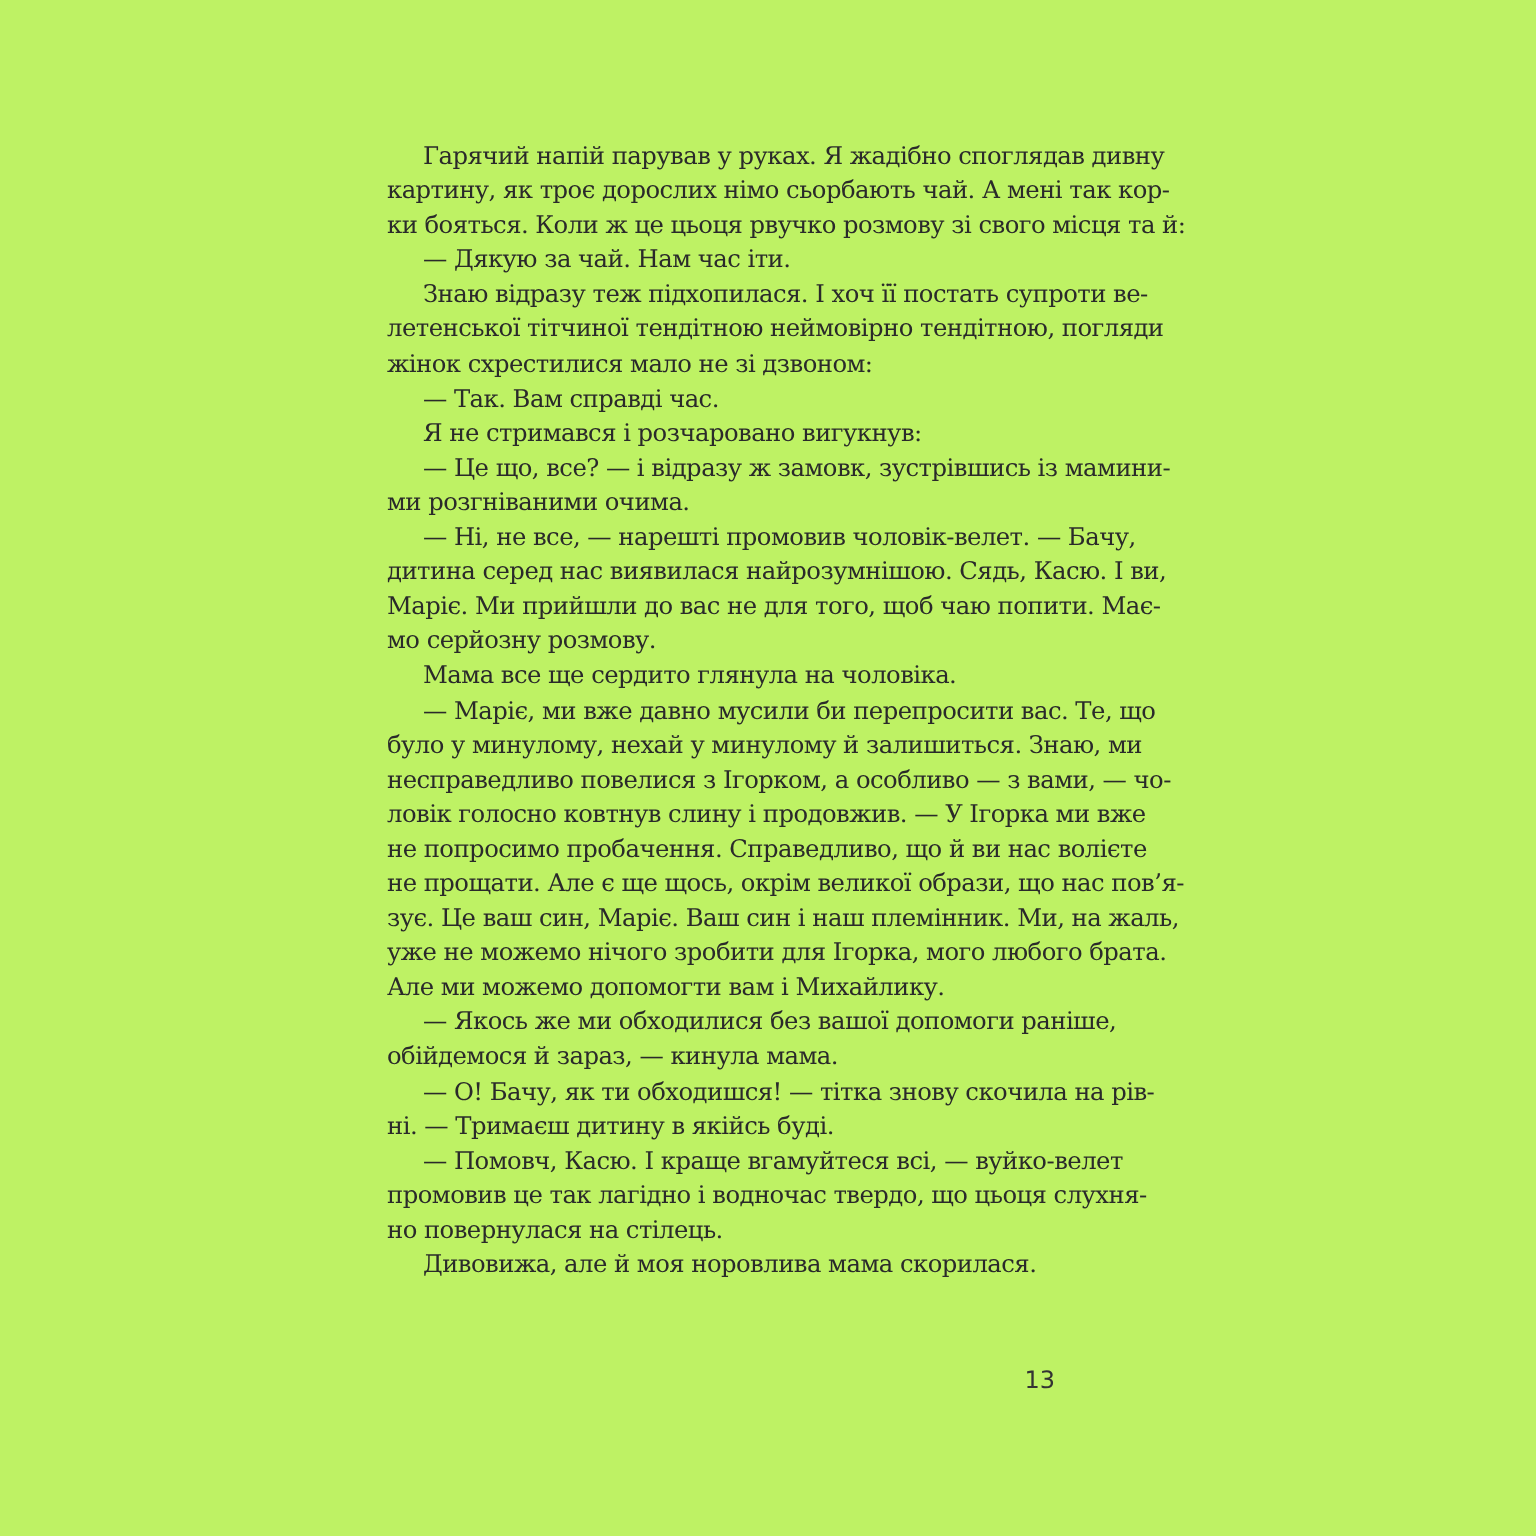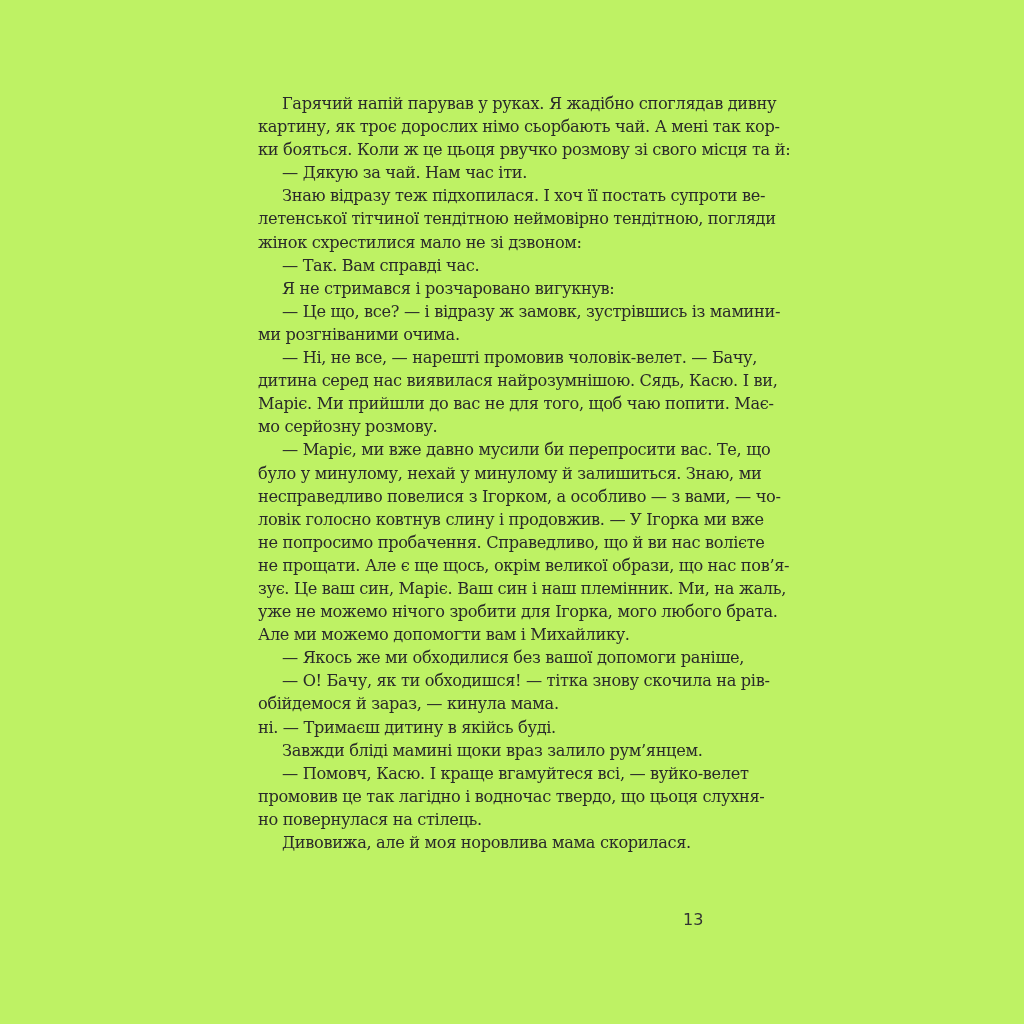--- a/index.html
+++ b/index.html
@@ -47,33 +47,33 @@
       <span class="line">летенської тітчиної тендітною неймовірно тендітною, погляди</span>
       <span class="line last">жінок схрестилися мало не зі дзвоном:</span>
       <span class="line indent last">—  Так. Вам справді час.</span>
       <span class="line indent last">Я не стримався і розчаровано вигукнув:</span>
       <span class="line indent">—  Це що, все? — і відразу ж замовк, зустрівшись із мамини-</span>
       <span class="line last">ми розгніваними очима.</span>
       <span class="line indent">—  Ні, не все, — нарешті промовив чоловік-велет. — Бачу,</span>
       <span class="line">дитина серед нас виявилася найрозумнішою. Сядь, Касю. І ви,</span>
       <span class="line">Маріє. Ми прийшли до вас не для того, щоб чаю попити. Має-</span>
       <span class="line last">мо серйозну розмову.</span>
+      <span class="line indent last">Мама все ще сердито глянула на чоловіка.</span>
       <span class="line indent">—  Маріє, ми вже давно мусили би перепросити вас. Те, що</span>
       <span class="line">було у минулому, нехай у минулому й залишиться. Знаю, ми</span>
       <span class="line">несправедливо повелися з Ігорком, а особливо — з вами, — чо-</span>
       <span class="line">ловік голосно ковтнув слину і продовжив. — У Ігорка ми вже</span>
       <span class="line">не попросимо пробачення. Справедливо, що й ви нас волієте</span>
       <span class="line">не прощати. Але є ще щось, окрім великої образи, що нас пов’я-</span>
       <span class="line">зує. Це ваш син, Маріє. Ваш син і наш племінник. Ми, на жаль,</span>
       <span class="line">уже не можемо нічого зробити для Ігорка, мого любого брата.</span>
       <span class="line last">Але ми можемо допомогти вам і Михайлику.</span>
       <span class="line indent">—  Якось же ми обходилися без вашої допомоги раніше,</span>
+      <span class="line last">обійдемося й зараз, — кинула мама.</span>
       <span class="line indent">—  О! Бачу, як ти обходишся! — тітка знову скочила на рів-</span>
-      <span class="line last">обійдемося й зараз, — кинула мама.</span>
       <span class="line last">ні. — Тримаєш дитину в якійсь буді.</span>
-      <span class="line indent last">Завжди бліді мамині щоки враз залило рум’янцем.</span>
       <span class="line indent">—  Помовч, Касю. І краще вгамуйтеся всі, — вуйко-велет</span>
       <span class="line">промовив це так лагідно і водночас твердо, що цьоця слухня-</span>
       <span class="line last">но повернулася на стілець.</span>
       <span class="line indent last">Дивовижа, але й моя норовлива мама скорилася.</span>
     </div>
   <div class="page-number">13</div>
 </div>
 
 </body></html>

